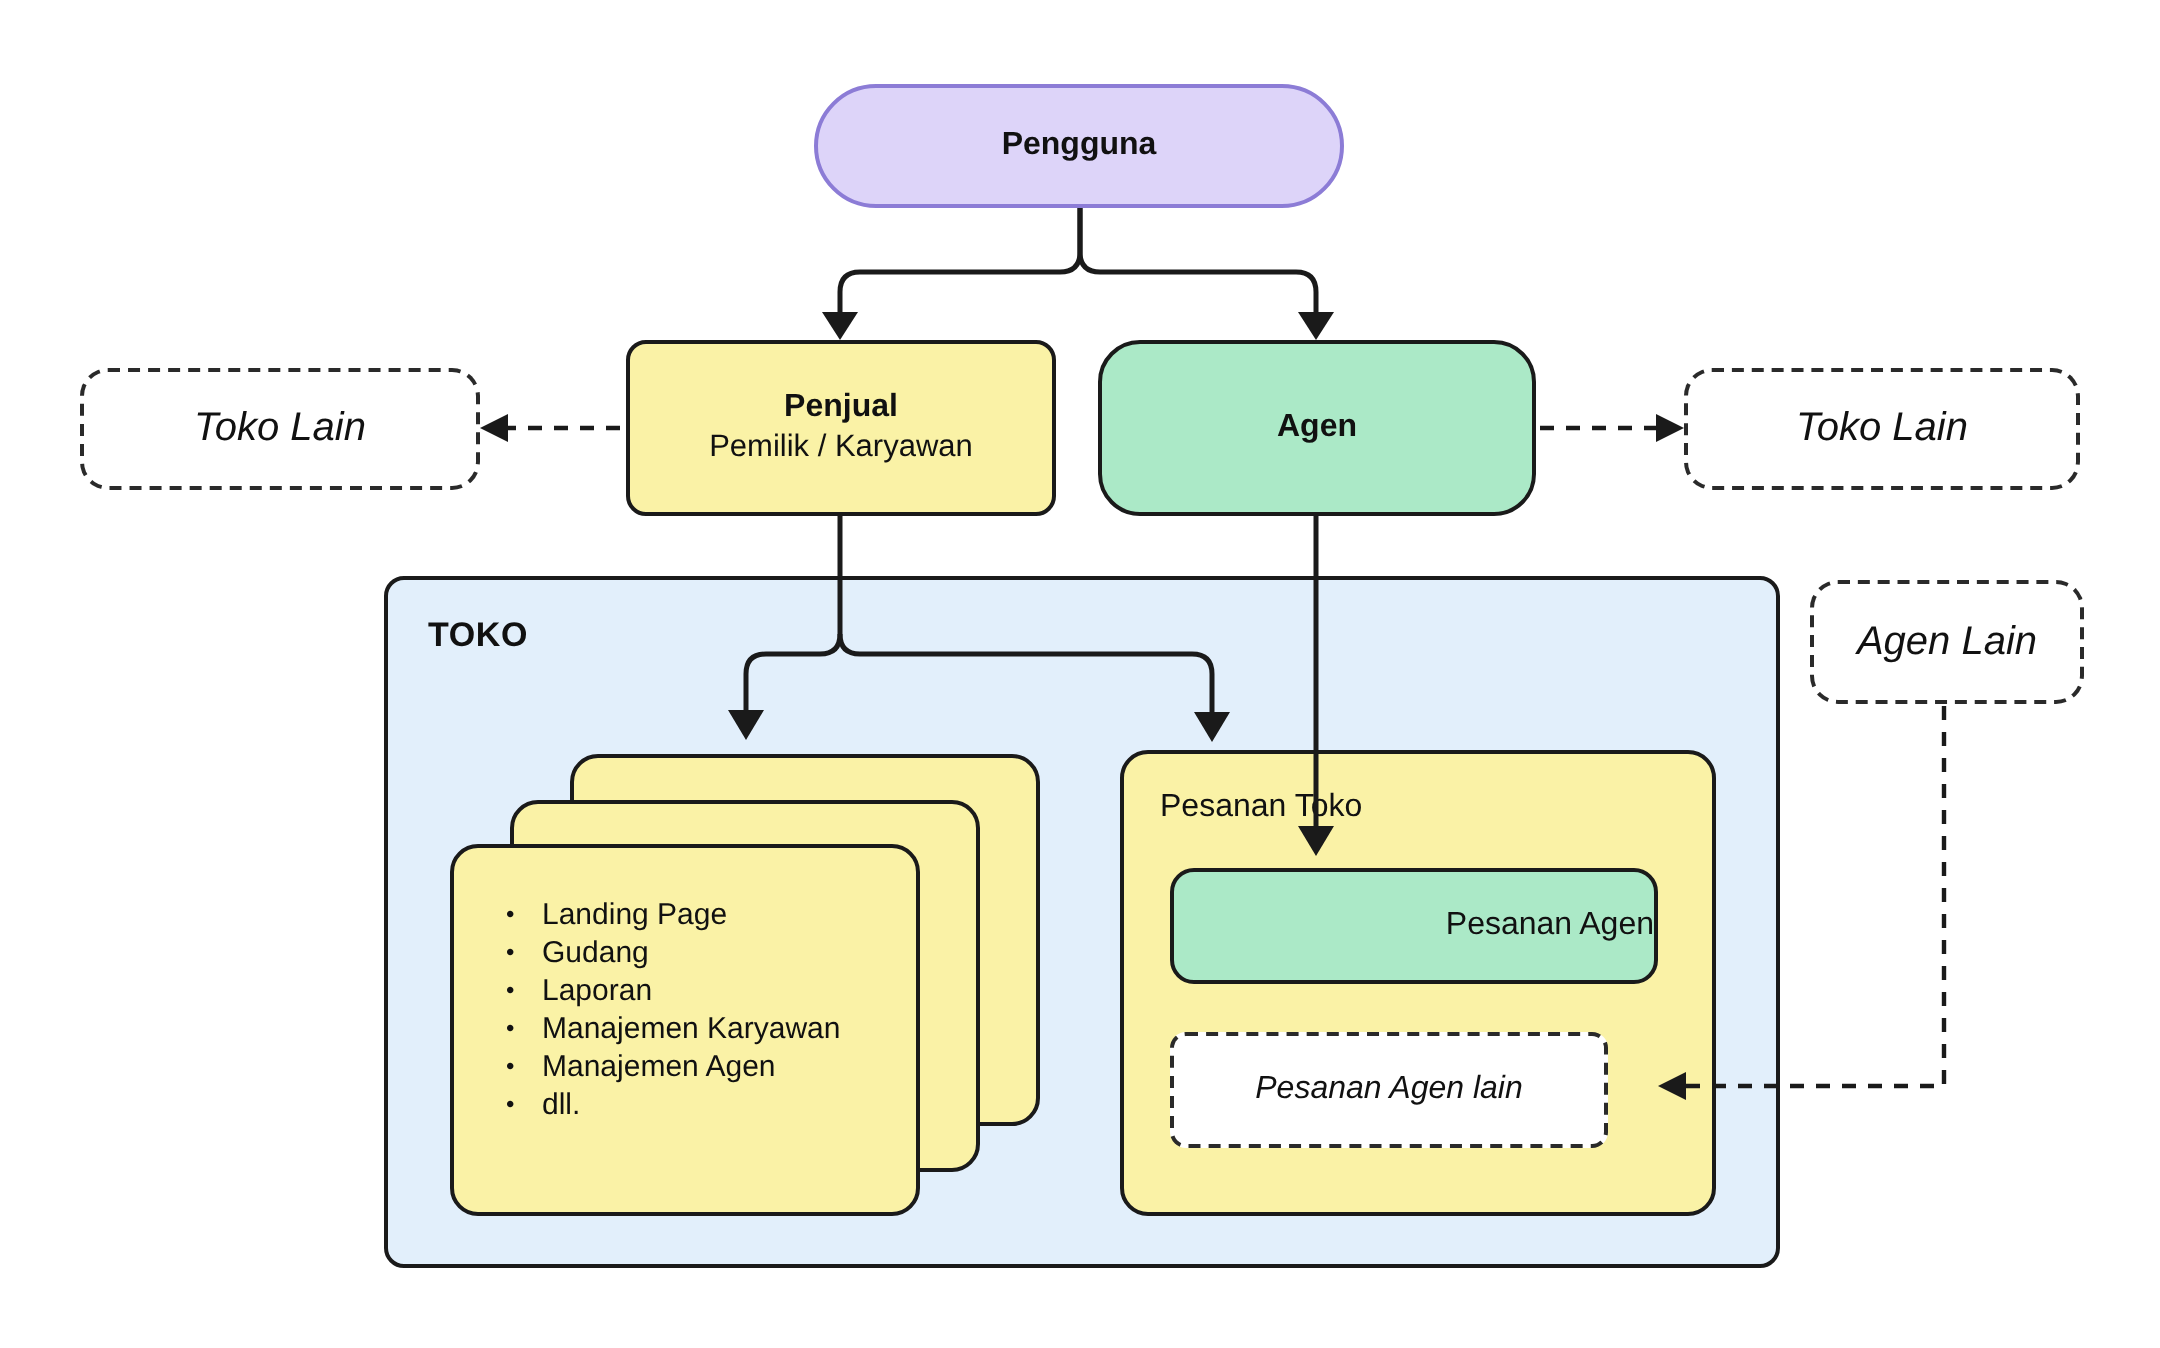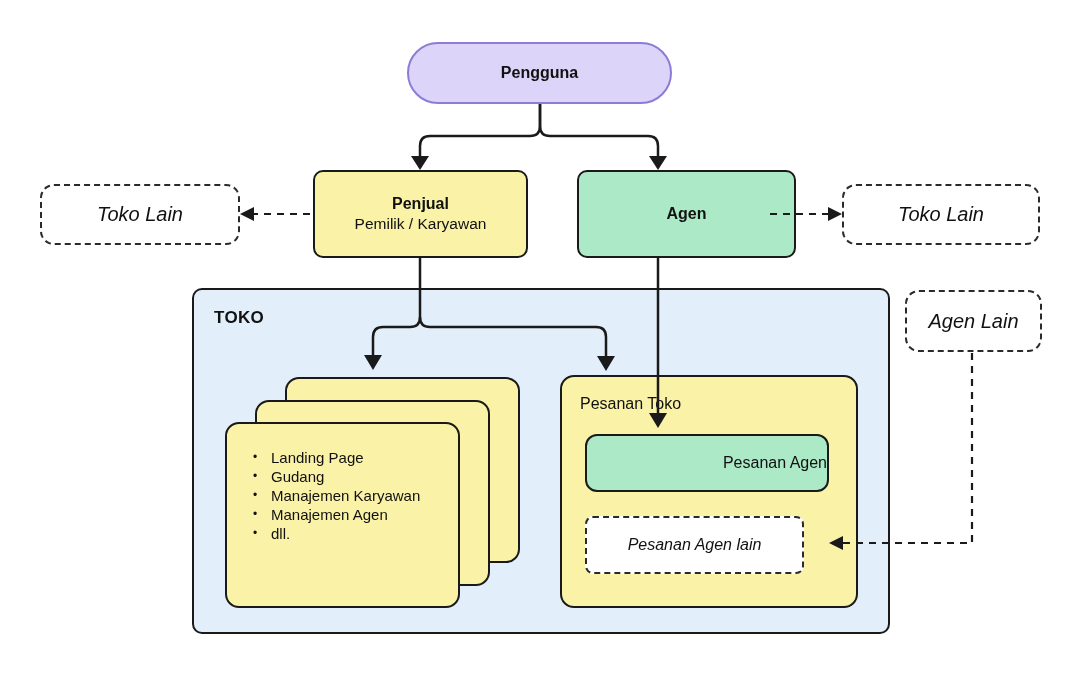--- a/index.html
+++ b/index.html
@@ -17,22 +17,22 @@
 
   .pill{left:407px;top:42px;width:265px;height:62px;border-radius:31px;
         background:var(--purple-fill);border-color:var(--purple-border);
         font-weight:bold;font-size:16px;}
 
   .penjual{left:313px;top:170px;width:215px;height:88px;border-radius:10px;
         background:var(--yellow-fill);flex-direction:column;line-height:1.3;}
   .penjual .title{font-weight:bold;font-size:16px;}
   .penjual .subtitle{font-size:15.5px;}
 
-  .agen{left:549px;top:170px;width:219px;height:88px;border-radius:10px;
-        background:var(--green-fill);font-weight:bold;font-size:16px;margin-left:28px;}
+  .agen{left:549px;top:170px;width:219px;height:88px;border-radius:21px;
+        background:var(--green-fill);font-weight:bold;font-size:16px;}
 
   .dashed-node{border:2px dashed #2a2a2a;background:var(--white);
         font-style:italic;font-size:20px;border-radius:14px;}
   .toko-lain-left{left:40px;top:184px;width:200px;height:61px;}
   .toko-lain-right{left:842px;top:184px;width:198px;height:61px;}
   .agen-lain{left:905px;top:290px;width:137px;height:62px;}
 
   .toko{left:192px;top:288px;width:698px;height:346px;border-radius:10px;
         background:var(--blue-fill);display:block;}
   .toko-label{position:absolute;left:20px;top:18px;font-weight:bold;font-size:17px;letter-spacing:.3px;}
@@ -69,20 +69,21 @@
   <div class="node toko">
     <span class="toko-label">TOKO</span>
   </div>
 
   <div class="card card-back"></div>
   <div class="card card-mid"></div>
   <div class="card card-front">
     <ul>
         <li>Landing Page</li>
         <li>Gudang</li>
+        <li>Laporan</li>
         <li>Manajemen Karyawan</li>
         <li>Manajemen Agen</li>
         <li>dll.</li>
       </ul>
   </div>
 
   <div class="node pesanan-toko">
     <span class="pt-label">Pesanan Toko</span>
     <div class="pesanan-agen">
       <span>Pesanan Agen</span>

